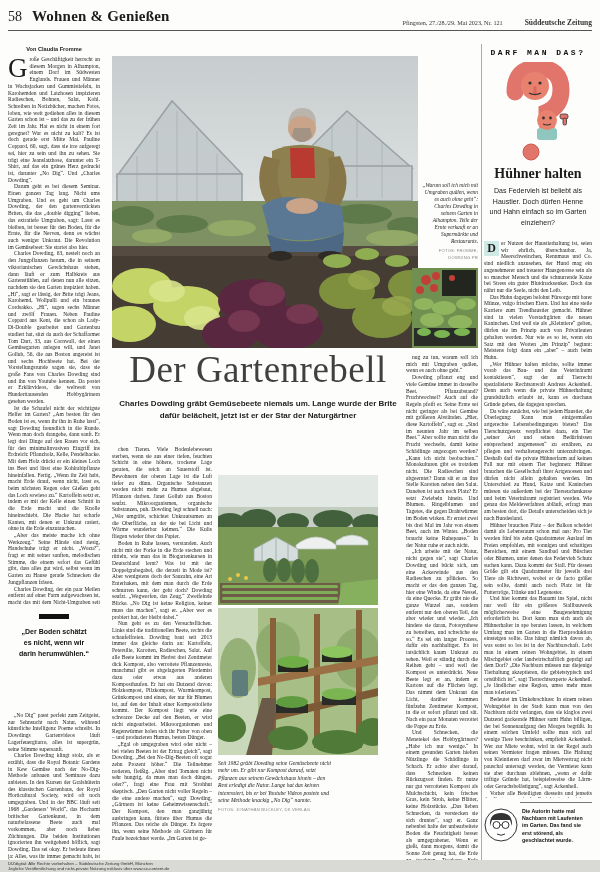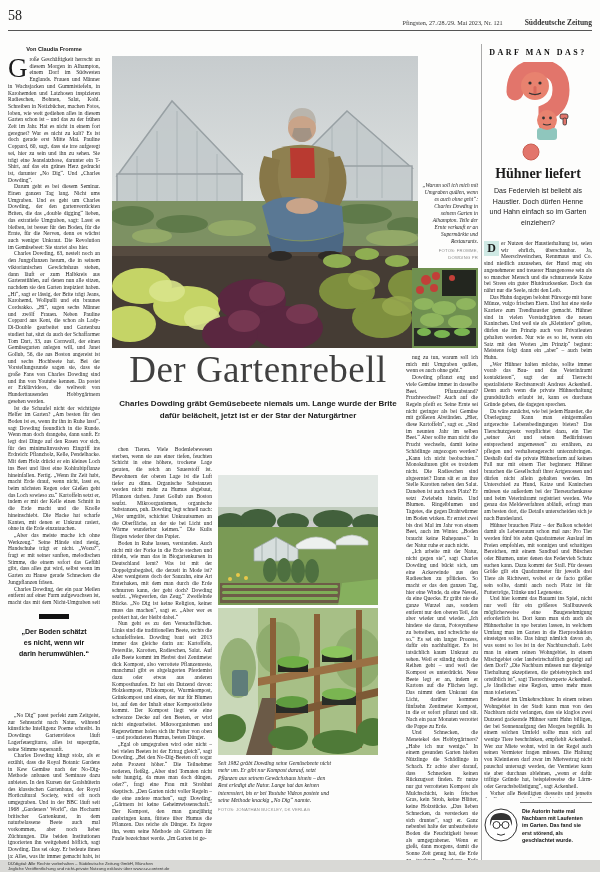--- a/index.html
+++ b/index.html
@@ -46,21 +46,21 @@
           letter-spacing:.2px;margin-top:2px;}
 
   .photo{overflow:hidden;background:#ccc;}
   .photo-main{left:112px;top:56px;width:306px;height:292px;}
   .photo-small{left:412px;top:268px;width:66px;height:80px;}
   .photo-pan{left:218px;top:475px;width:160px;height:130px;}
   .photo-gh{left:218px;top:608px;width:160px;height:147px;}
 
   
   .vrule{left:481px;top:44px;width:1px;height:816px;background:#aaa;}
-  .kicker{left:484px;top:48px;width:108px;text-align:center;font-family:Liberation Serif, serif;
+  .kicker{left:484px;top:48px;width:108px;text-align:center;font-family:Liberation Mono, monospace;
           font-weight:bold;font-size:8px;letter-spacing:2.5px;color:#111;}
   .qm-illu{left:505px;top:62px;}
   .sb-title{left:484px;top:166px;width:108px;text-align:center;font-size:14px;font-weight:bold;}
   .sb-standfirst{left:488px;top:186px;width:100px;text-align:center;font-family:"Liberation Sans",sans-serif;
                  font-size:7px;line-height:10.5px;color:#222;}
   .sb-body{left:484px;top:240px;width:108px;height:558px;}
   .sb-drop{float:left;width:15px;height:15px;background:#cfe9e4;color:#1c1c1c;text-align:center;
            font-size:12px;line-height:15px;font-weight:bold;margin:1px 2px 0 0;}
   .ab-rule{left:520px;top:802px;width:72px;height:1px;background:#777;}
   .authorbox{left:484px;top:808px;width:108px;display:flex;gap:4px;align-items:flex-start;}
@@ -72,20 +72,21 @@
           font-family:"Liberation Sans",sans-serif;font-size:4.3px;line-height:5.4px;color:#333;
           padding:1px 0 0 8px;box-sizing:border-box;}
 </style>
 </head>
 <body>
 
 <div class="page">
 
   <div class="abs hdr-left">
     <span class="hdr-page">58</span>
+    <span class="hdr-section">Wohnen &amp; Genießen</span>
   </div>
   <div class="abs hdr-right">
     <span>Pfingsten, 27./28./29. Mai 2023, Nr. 121</span>
     <span class="hdr-paper">Süddeutsche Zeitung</span>
   </div>
   <div class="abs hdr-rule"></div>
 
   <div class="abs byline">Von Claudia Fromme</div>
   <div class="abs bodytext col1a">
     <p class="noindent"><span class="dropcap">G</span><span>roße Geschäftigkeit herrscht an diesem Morgen in Alhampton, einem Dorf im Südwesten Englands. Frauen und Männer in Wachsjacken und Gummistiefeln, in Karohemden und Latzhosen inspizieren Radieschen, Bohnen, Salat, Kohl. Schreiben in Notizbücher, machen Fotos, loben, wie weit gediehen alles in diesem Garten schon ist – und das zu der frühen Zeit im Jahr. Hat es nicht in einem fort geregnet? War es nicht zu kalt? Es ist doch gerade erst Mitte Mai. Pauline Coppard, 60, sagt, dass sie irre aufgeregt sei, hier zu sein und ihn zu sehen. Sie trägt eine Jeanslatzhose, darunter ein T-Shirt, auf das ein grünes Herz gedruckt ist, darunter „No Dig“. Und „Charles Dowding“.</span></p>
@@ -348,21 +349,21 @@
       <path d="M38 62 Q42 64 46 62" fill="none" stroke="#333" stroke-width="1.1"></path>
 
       <rect x="55" y="52" width="8" height="5" rx="2" fill="#e2756b" stroke="#333" stroke-width="0.8"></rect>
       <rect x="58" y="56" width="3.5" height="7" rx="1.5" fill="#e2756b" stroke="#333" stroke-width="0.8"></rect>
 
       <circle cx="26" cy="90" r="8" fill="#e2756b"></circle>
       <circle cx="26" cy="90" r="8" fill="none" stroke="#c95e52" stroke-width="1"></circle>
     </svg>
   </div>
 
-  <div class="abs sb-title">Hühner liefert</div>
+  <div class="abs sb-title">Hühner halten</div>
   <div class="abs sb-standfirst">Das Federvieh ist beliebt als Haustier. Doch dürfen Henne und Hahn einfach so im Garten einziehen?</div>
 
   <div class="abs bodytext sb-body">
     <p class="noindent"><span class="sb-drop">D</span><span>er Nutzen der Haustierhaltung ist, seien wir ehrlich, überschaubar. Ja, Meerschweinchen, Rennmaus und Co. sind niedlich anzusehen, der Hund mag ein angenehmerer und treuerer Hausgenosse sein als so mancher Mensch und die schnurrende Katze bei Stress ein guter Blutdrucksenker. Doch das nährt nur die Seele, nicht den Leib.</span></p>
     <p>Das Huhn dagegen belohnt Fürsorge mit barer Münze, vulgo frischen Eiern. Und hat eine steile Karriere zum Trendhaustier gemacht. Hühner sind in vielen Vorstadtgärten die neuen Kaninchen. Und weil sie als „Kleintiere“ gelten, dürfen sie im Prinzip auch von Privatleuten gehalten werden. Nur wie es so ist, wenn ein Satz mit den Worten „im Prinzip“ beginnt: Meistens folgt dann ein „aber“ – auch beim Huhn.</p><p>„Wer Hühner halten möchte, sollte immer vorab das Bau- und das Veterinäramt kontaktieren“, sagt der auf Tierrecht spezialisierte Rechtsanwalt Andreas Ackenheil. Denn auch wenn die private Hühnerhaltung grundsätzlich erlaubt ist, kann es durchaus Gründe geben, die dagegen sprechen.</p><p>Da wäre zunächst, wie bei jedem Haustier, die Überlegung: Kann man einigermaßen artgerechte Lebensbedingungen bieten? Das Tierschutzgesetz verpflichtet dazu, ein Tier „seiner Art und seinen Bedürfnissen entsprechend angemessen“ zu ernähren, zu pflegen und verhaltensgerecht unterzubringen. Deshalb darf die private Hühnerfarm auf keinen Fall nur mit einem Tier beginnen: Hühner brauchen die Gesellschaft ihrer Artgenossen und dürfen nicht allein gehalten werden. Im Unterschied zu Hund, Katze und Kaninchen müssen sie außerdem bei der Tierseuchenkasse und beim Veterinäramt registriert werden. Wie genau das Meldeverfahren abläuft, erfragt man am besten dort, die Details unterscheiden sich je nach Bundesland.</p><p>Hühner brauchen Platz – der Balkon scheidet damit als Lebensraum schon mal aus: Pro Tier werden fünf bis zehn Quadratmeter Auslauf im Freien empfohlen, mit sonnigen und schattigen Bereichen, mit einem Sandbad und Büschen oder Bäumen, unter denen das Federvieh Schutz suchen kann. Dazu kommt der Stall. Für dessen Größe gilt ein Quadratmeter für jeweils drei Tiere als Richtwert, wobei er de facto größer sein sollte, damit auch noch Platz ist für Futtertröge, Tränke und Legenester.</p><p>Und hier kommt das Bauamt ins Spiel, nicht nur weil für ein größeres Stallbauwerk möglicherweise eine Baugenehmigung erforderlich ist. Dort kann man sich auch als Hühnerhalter in spe beraten lassen, in welchem Umfang man im Garten in die Eierproduktion einsteigen sollte. Das hängt nämlich davon ab, was sonst so los ist in der Nachbarschaft. Lebt man in einem reinen Wohngebiet, in einem Mischgebiet oder landwirtschaftlich geprägt auf dem Dorf? „Die Nachbarn müssen nur diejenige Tierhaltung akzeptieren, die gebietstypisch und ortsüblich ist“, sagt Tierrechtsexperte Ackenheil. „Je ländlicher eine Region, umso mehr muss man tolerieren.“</p><p>Bedeutet im Umkehrschluss: In einem reinen Wohngebiet in der Stadt kann man von den Nachbarn nicht verlangen, dass sie klaglos zwei Dutzend gackernde Hühner samt Hahn billigen, der bei Sonnenaufgang den Morgen begrüßt. In einem solchen Umfeld sollte man sich auf wenige Tiere beschränken, empfiehlt Ackenheil. Wer zur Miete wohnt, wird in der Regel auch seinen Vermieter fragen müssen. Die Haltung von Kleintieren darf zwar im Mietvertrag nicht pauschal untersagt werden, der Vermieter kann sie aber durchaus ablehnen, „wenn er dafür triftige Gründe hat, beispielsweise die Lärm- oder Geruchsbelästigung“, sagt Ackenheil.</p><p>Vorher alle Beteiligten diesseits und jenseits des Gartenzauns in das Projekt einzubeziehen – das bewährte sich immer, wenn es um etwas unübliche Tierhaltung wie Huhn, Ente oder Zwergziege geht, ist die Erfahrung von Ackenheil. Eines der wichtigsten Argumente fürs Huhn liefert selbiges fast jeden Tag mit: Bei im Schnitt 200 Eiern pro Jahr und Rassehuhn sind bestimmt auch ein paar für die Nachbarn dabei.</p><span></span>
     
   </div>
 
   <div class="abs ab-rule"></div>
   <div class="abs authorbox">

